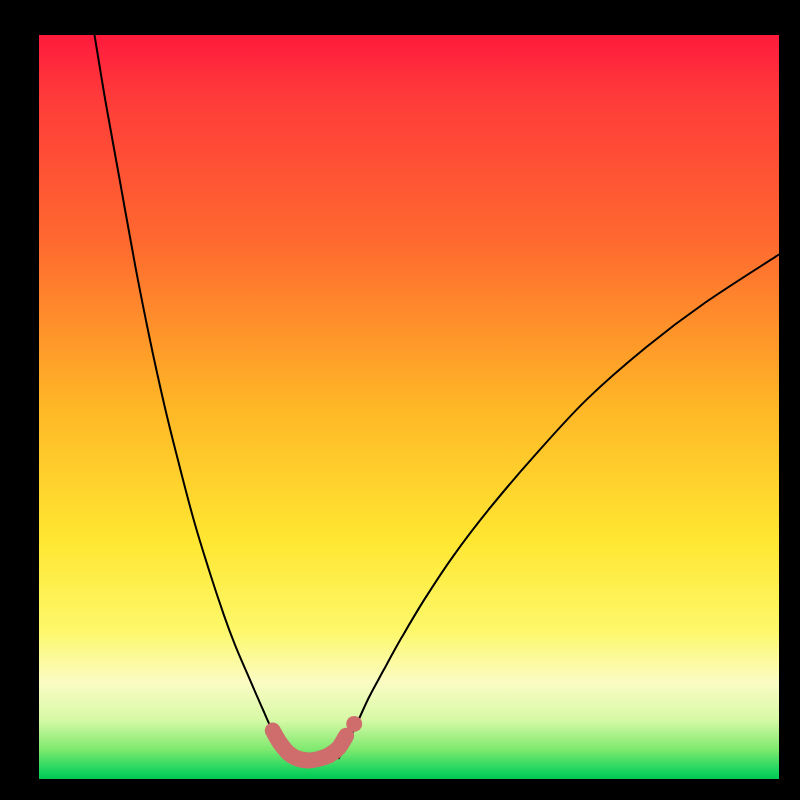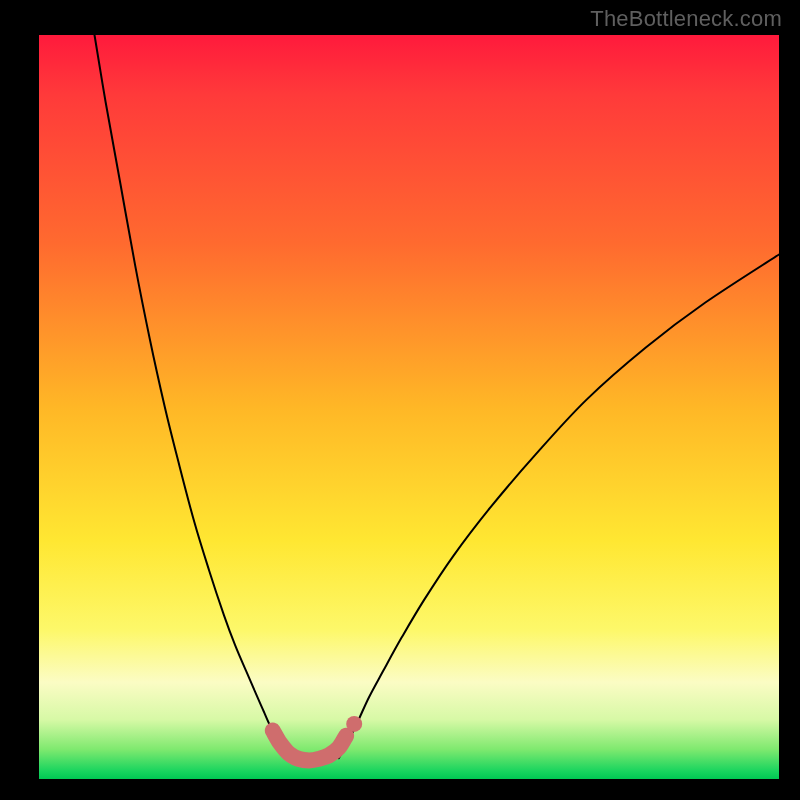--- a/index.html
+++ b/index.html
@@ -83,14 +83,13 @@
 
   <div class="plot-area">
     <svg class="curves" viewBox="0 0 740 744" preserveAspectRatio="none">
       <path id="left-branch" class="curve-line" d="M 55.5 0.0 C 57.4 11.2, 62.3 42.2, 66.6 67.0 C 70.9 91.8, 76.5 121.5, 81.4 148.8 C 86.3 176.1, 91.3 204.6, 96.2 230.6 C 101.1 256.7, 106.1 281.5, 111.0 305.0 C 115.9 328.6, 120.9 350.9, 125.8 372.0 C 130.7 393.1, 135.7 412.3, 140.6 431.5 C 145.5 450.7, 150.5 470.0, 155.4 487.3 C 160.3 504.7, 165.3 520.2, 170.2 535.7 C 175.1 551.2, 180.7 567.9, 185.0 580.3 C 189.3 592.7, 192.4 600.8, 196.1 610.1 C 199.8 619.4, 203.7 628.1, 207.2 636.1 C 210.7 644.2, 213.9 651.6, 216.8 658.4 C 219.8 665.3, 222.5 671.5, 225.0 677.0 C 227.4 682.6, 229.5 687.6, 231.6 691.9 C 233.7 696.3, 234.7 699.1, 237.5 703.1 C 240.4 707.0, 244.9 712.4, 248.6 715.7 C 252.3 719.1, 257.9 721.9, 259.7 723.2"></path>
       <path id="right-branch" class="curve-line" d="M 299.7 723.2 C 300.6 721.7, 302.9 717.8, 304.9 714.2 C 306.9 710.6, 309.1 706.6, 311.5 701.6 C 314.0 696.6, 316.6 691.1, 319.7 684.5 C 322.8 677.9, 326.0 670.2, 330.0 662.2 C 334.1 654.1, 338.7 646.0, 344.1 636.1 C 349.5 626.2, 355.8 614.4, 362.6 602.6 C 369.4 590.9, 376.2 579.1, 384.8 565.4 C 393.4 551.8, 403.3 536.3, 414.4 520.8 C 425.5 505.3, 437.8 489.2, 451.4 472.4 C 465.0 455.7, 479.8 438.3, 495.8 420.4 C 511.8 402.4, 529.1 382.5, 547.6 364.6 C 566.1 346.6, 587.1 328.6, 606.8 312.5 C 626.5 296.4, 643.8 283.3, 666.0 267.8 C 688.2 252.3, 727.7 227.5, 740.0 219.5"></path>
       <path id="valley" class="valley-line" d="M 233.8 695.6 C 235.1 697.7, 238.5 704.4, 241.2 708.3 C 244.0 712.1, 247.0 716.1, 250.1 718.7 C 253.2 721.3, 256.4 722.8, 259.7 723.9 C 263.1 725.0, 266.8 725.4, 270.1 725.4 C 273.4 725.4, 276.4 724.8, 279.7 723.9 C 283.0 723.0, 286.8 722.1, 290.1 720.2 C 293.4 718.3, 296.9 716.0, 299.7 712.8 C 302.5 709.5, 305.9 702.8, 307.1 700.8"></path>
       <circle id="valley-dot" class="valley-dot" r="8" cx="315.2" cy="688.9"></circle>
     </svg>
   </div>
 
-  <div class="watermark">TheBottleneck.com</div>
 </div>
 
 </body></html>

